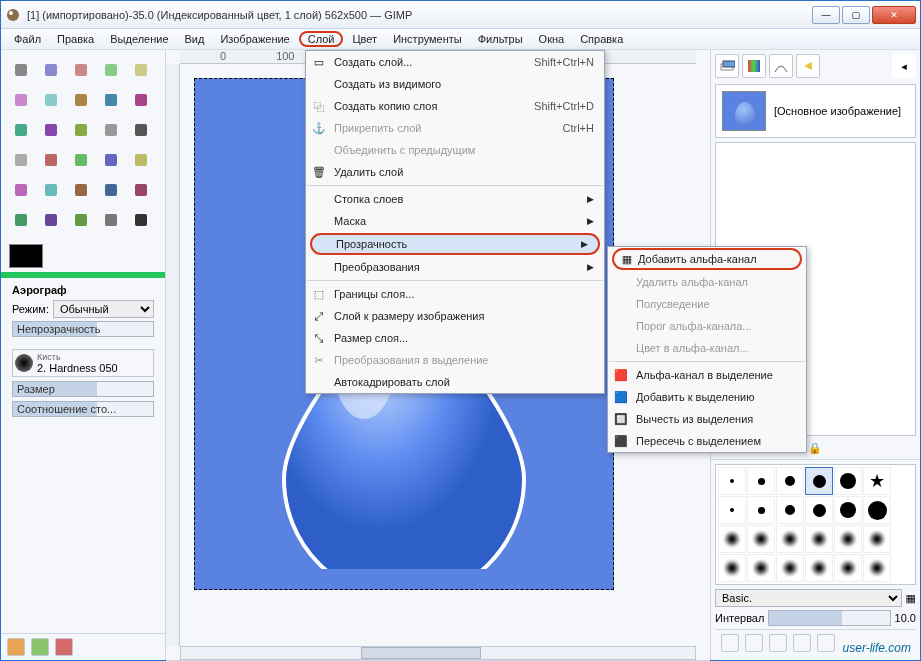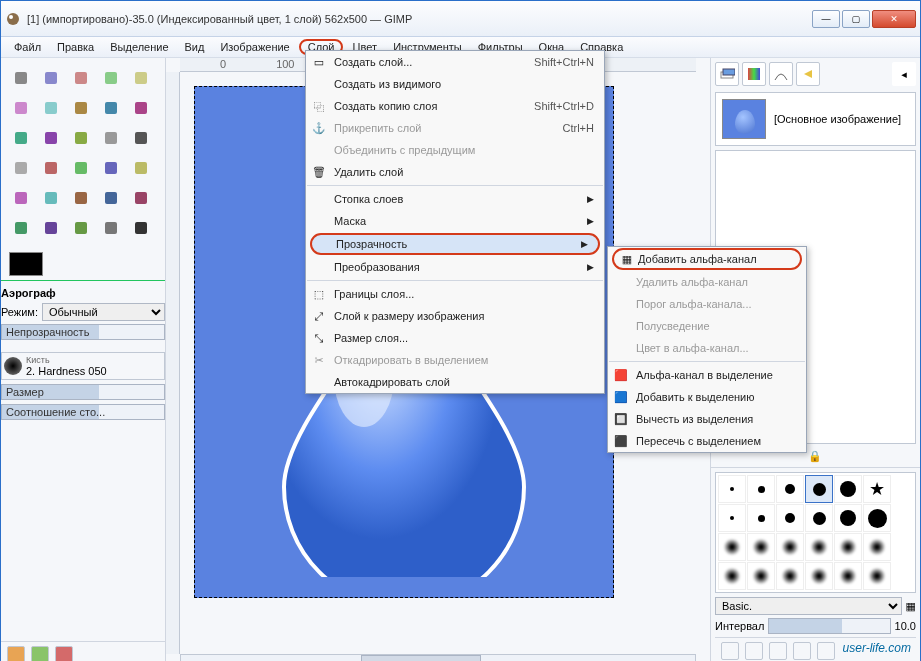--- a/index.html
+++ b/index.html
@@ -1,34 +1,34 @@
 <!DOCTYPE html>
 <html><head>
 <meta charset="utf-8">
 <style>
 *{box-sizing:border-box;font-family:"Segoe UI",Tahoma,sans-serif;font-size:11px;}
 body{margin:0;background:#fff;width:921px;height:661px;overflow:hidden;}
 .window{border:1px solid #2a6fc9;background:#fff;}
-.titlebar{height:36px;background:linear-gradient(#fdfdfe,#eaf0f8);display:flex;align-items:center;padding:0 4px;border-bottom:1px solid #c5d3e7;}
+.titlebar{height:28px;background:linear-gradient(#fdfdfe,#eaf0f8);display:flex;align-items:center;padding:0 4px;border-bottom:1px solid #c5d3e7;}
 .titlebar .icon{width:16px;height:16px;margin-right:6px;}
 .titlebar .title{flex:1;color:#333;}
 .titlebar .btns{display:flex;gap:2px;}
 .titlebar .btn{width:28px;height:18px;border:1px solid #8aa3c5;border-radius:2px;display:flex;align-items:center;justify-content:center;background:linear-gradient(#fdfeff,#e3ecf7);font-size:9px;}
 .titlebar .btn.close{background:linear-gradient(#f08e80,#d44a2e);border-color:#b83f27;color:#fff;width:44px;}
 .menubar{height:21px;background:linear-gradient(#fbfcfe,#ebf0f8);display:flex;align-items:center;padding:0 6px;border-bottom:1px solid #d6dde8;gap:2px;}
 .menubar .mi{padding:2px 7px;color:#222;cursor:default;}
 .menubar .mi.active{border:2px solid #d43a1a;border-radius:10px;padding:0 7px;}
 .body{display:flex;height:610px;}
 .toolbox{width:165px;border-right:1px solid #d0d6e0;background:#f5f7fa;display:flex;flex-direction:column;}
 .toolgrid{display:grid;grid-template-columns:repeat(5,28px);gap:2px;padding:6px;}
 .tool{width:28px;height:28px;display:flex;align-items:center;justify-content:center;border:1px solid transparent;border-radius:2px;}
 .tool svg{width:18px;height:18px;}
 .colorsw{padding:4px 8px;}
 .colorsw .sw{width:34px;height:24px;background:#000;border:1px solid #888;}
-.opt-section{border-top:1px solid #22c55e;padding:4px 0;}
+.opt-section{border-top:6px solid #22c55e;padding:4px 11px;}
 .opt-title{font-weight:bold;margin:2px 0 4px;}
 .opt-row{display:flex;align-items:center;gap:4px;margin:3px 0;}
 .opt-row select,.opt-row input{flex:1;border:1px solid #b0b8c5;padding:1px 2px;font-size:11px;}
 .slider{height:16px;background:linear-gradient(90deg,#c4d3e6 60%,#eef2f8 60%);border:1px solid #aab4c4;display:flex;align-items:center;padding:0 4px;color:#333;}
 .bottom-icons{display:flex;gap:6px;padding:4px 6px;border-top:1px solid #d0d6e0;margin-top:auto;}
 .bottom-icons div{width:18px;height:18px;border:1px solid #c0c8d4;border-radius:2px;}
 .canvas-area{flex:1;background:#f5f7fa;position:relative;}
 .ruler-h{position:absolute;top:0;left:14px;right:14px;height:14px;background:#edf1f6;border-bottom:1px solid #c0c8d4;font-size:8px;color:#666;padding-left:40px;}
 .ruler-v{position:absolute;top:14px;left:0;bottom:14px;width:14px;background:#edf1f6;border-right:1px solid #c0c8d4;}
 .canvas{position:absolute;top:28px;left:28px;width:420px;height:512px;background:#5a82e0;border:1px dashed #000;}
@@ -478,40 +478,40 @@
     <div class="dd-item">
       <span class="dd-ico">⤢</span>
       <span>Слой к размеру изображения</span>
     </div>
     <div class="dd-item">
       <span class="dd-ico">⤡</span>
       <span>Размер слоя...</span>
     </div>
     <div class="dd-item disabled">
       <span class="dd-ico">✂</span>
-      <span>Откадрировать в выделением</span>
+      <span>Преобразования в выделение</span>
     </div>
     <div class="dd-item">
       <span>Автокадрировать слой</span>
     </div>
   </div>
 
 <div class="dropdown" style="top:246px;left:607px;width:200px;" id="dd2">
     <div class="dd-item ring">
       <span class="dd-ico">▦</span>
       <span>Добавить альфа-канал</span>
     </div>
     <div class="dd-item disabled">
       <span>Удалить альфа-канал</span>
     </div>
     <div class="dd-item disabled">
+      <span>Полусведение</span>
+    </div>
+    <div class="dd-item disabled">
       <span>Порог альфа-канала...</span>
-    </div>
-    <div class="dd-item disabled">
-      <span>Полусведение</span>
     </div>
     <div class="dd-item disabled">
       <span>Цвет в альфа-канал...</span>
     </div>
     <div class="dd-sep"></div>
     <div class="dd-item">
       <span class="dd-ico">🟥</span>
       <span>Альфа-канал в выделение</span>
     </div>
     <div class="dd-item">

